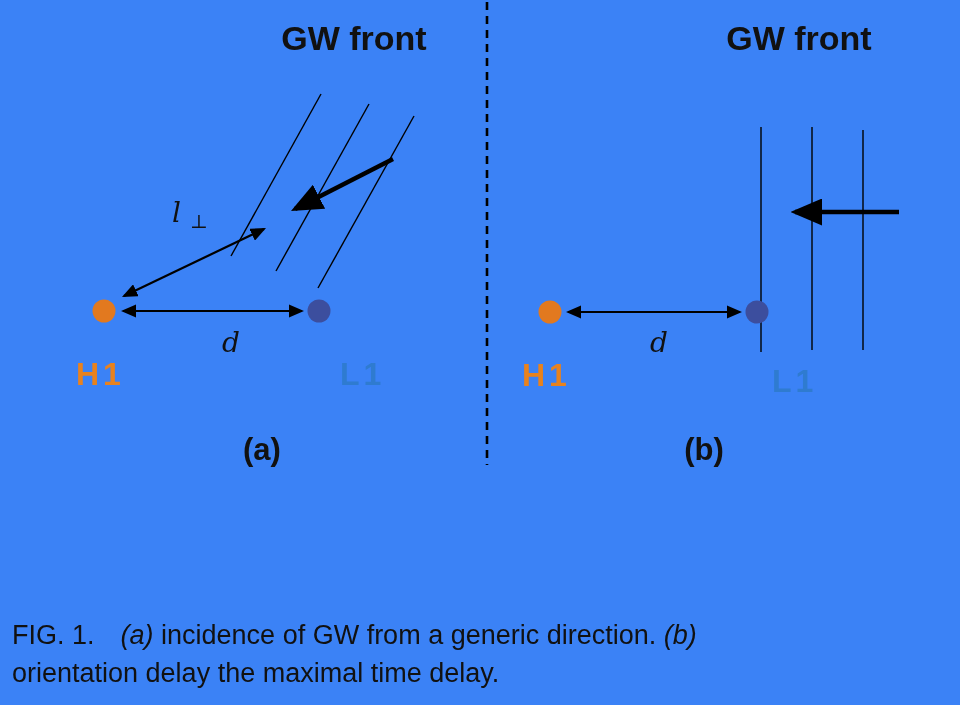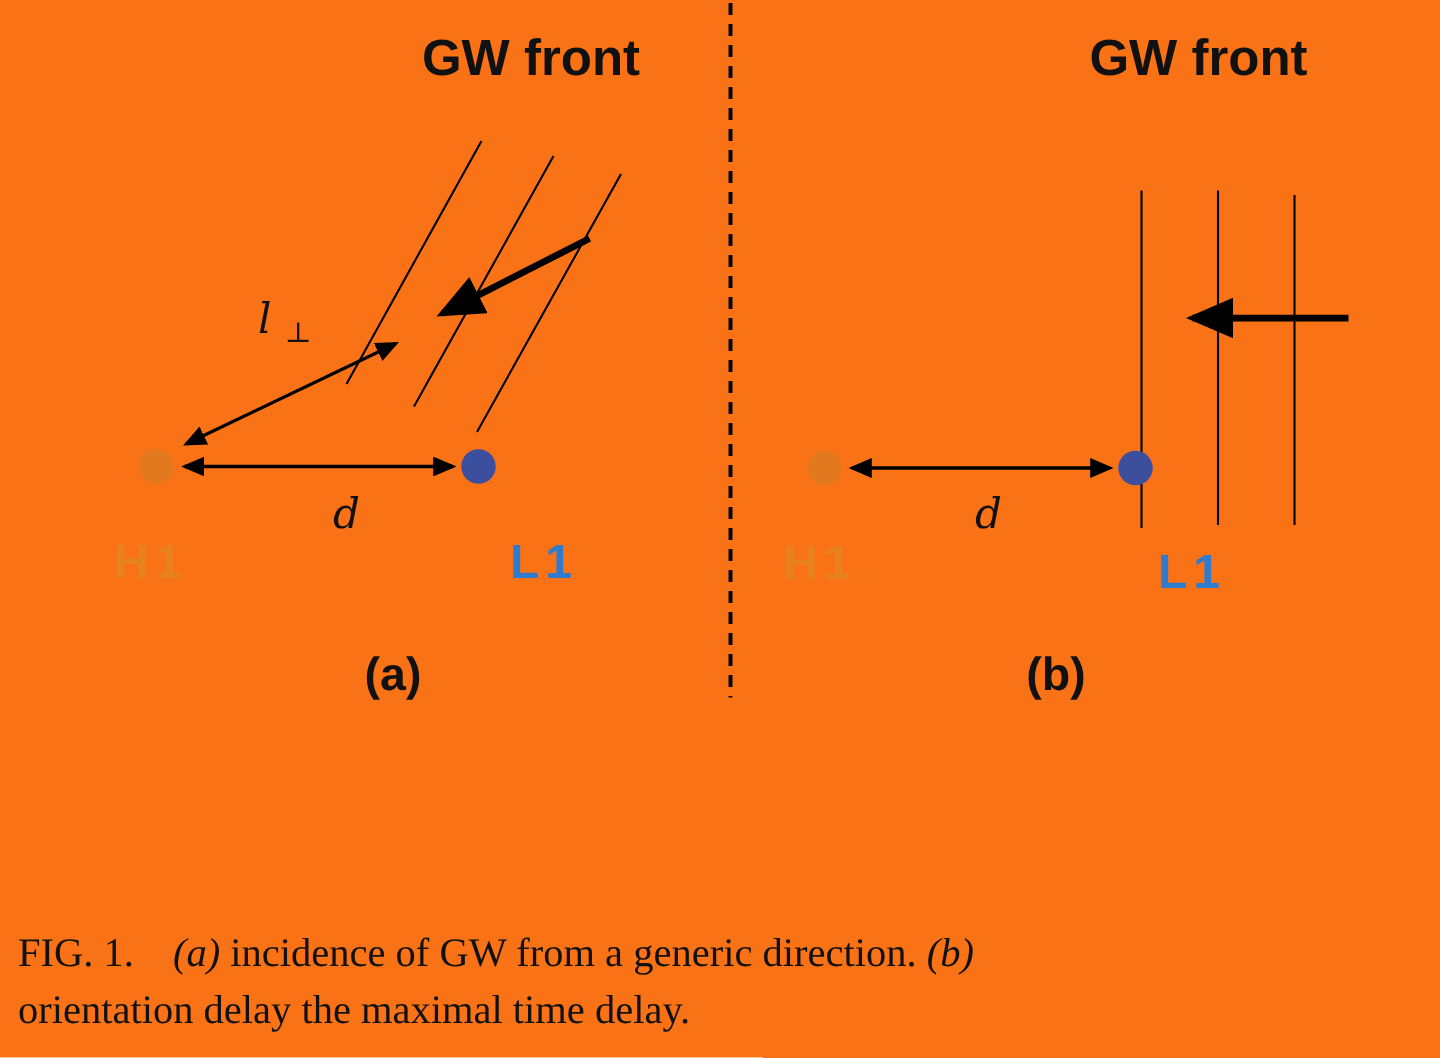--- a/index.html
+++ b/index.html
@@ -4,21 +4,21 @@
 <style>
   html, body {
     margin: 0;
     padding: 0;
     background: #ffffff;
   }
   .figure-container {
     position: relative;
     width: 960px;
     height: 705px;
-    background: #f97316;
+    background: #3b82f6;
     overflow: hidden;
     font-family: "Liberation Sans", sans-serif;
   }
   .diagram-svg {
     position: absolute;
     top: 0;
     left: 0;
   }
   .gw-front {
     font-family: "Liberation Sans", "DejaVu Sans", sans-serif;
@@ -45,21 +45,21 @@
     fill: #111111;
   }
   .math-sub {
     font-size: 19px;
   }
   .caption {
     position: absolute;
     left: 12px;
     top: 616px;
     width: 936px;
-    font-family: Liberation Serif, serif;
+    font-family: Liberation Sans, sans-serif;
     font-size: 27px;
     line-height: 38px;
     color: #111111;
   }
   .caption .prefix {
     margin-right: 26px;
   }
   .caption .ital {
     font-style: italic;
   }

